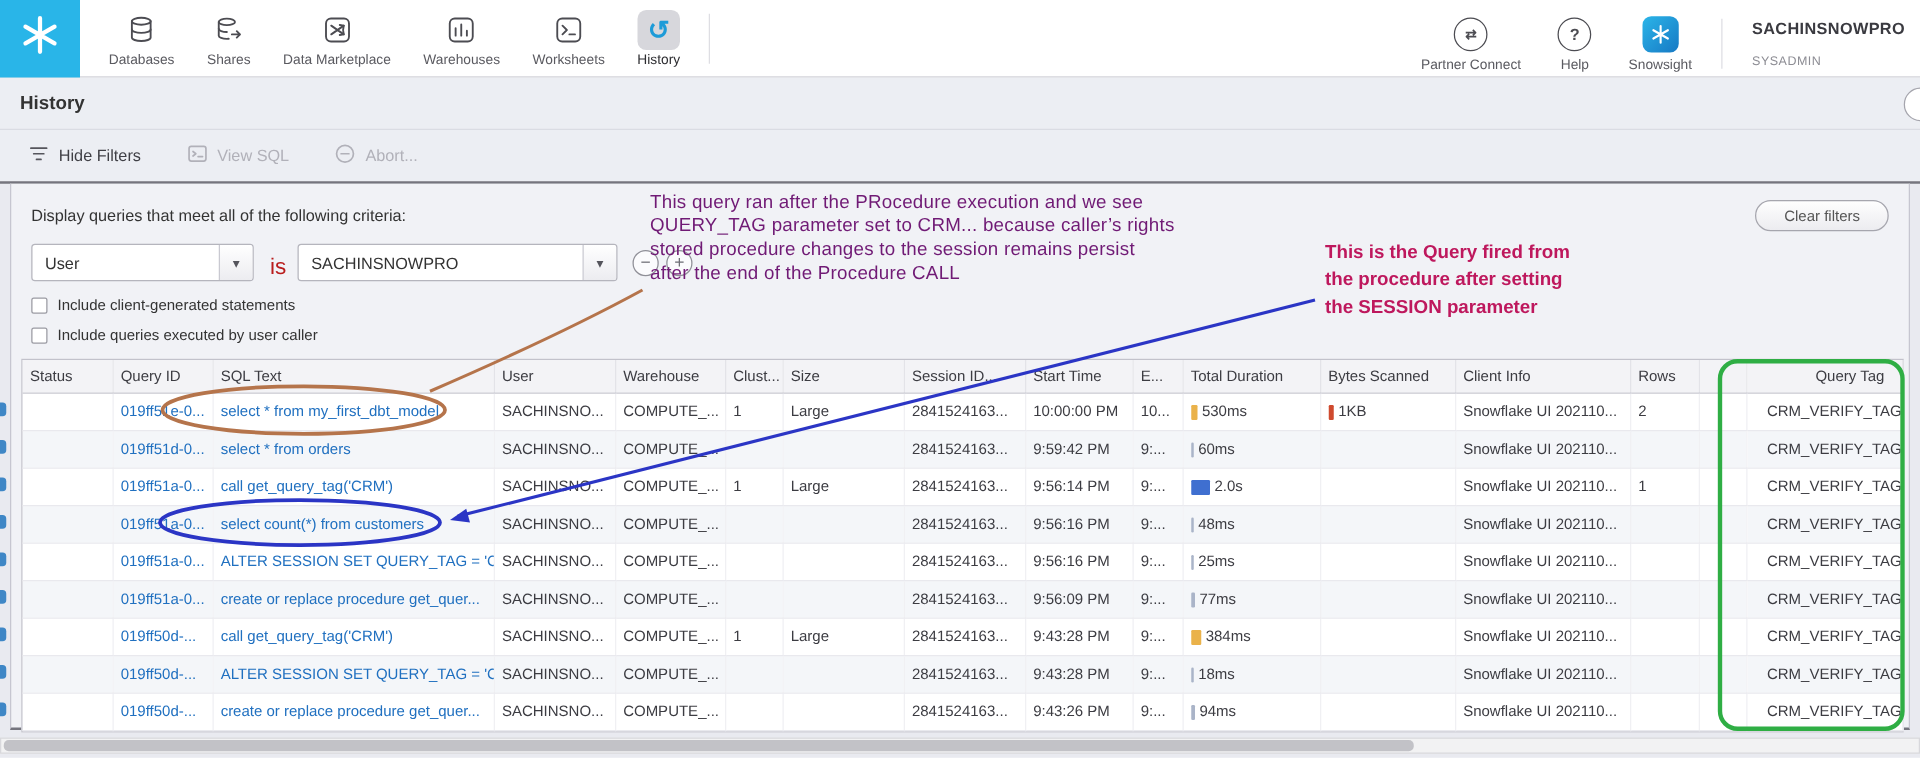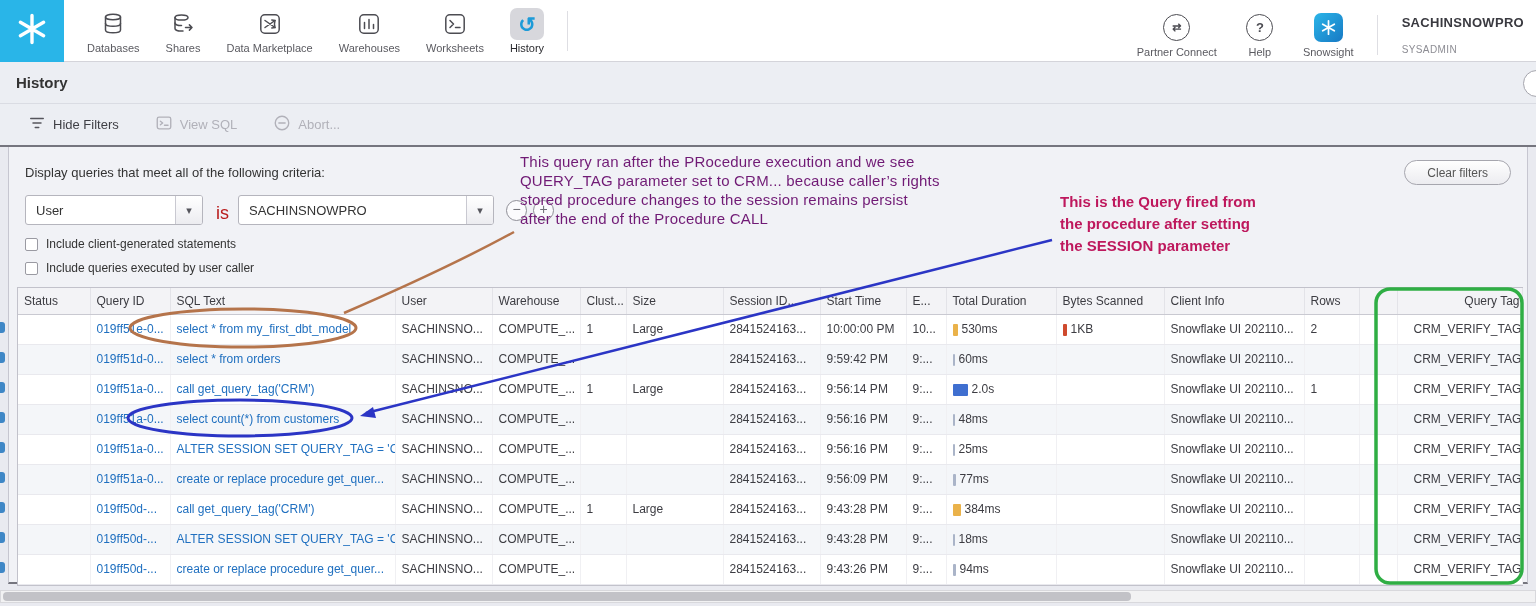--- a/index.html
+++ b/index.html
@@ -30,21 +30,21 @@
   .pagehead{position:absolute;top:62px;left:0;right:0;height:42px;display:flex;align-items:center;padding:0 14px 0 16px;background:#eceef3;border-bottom:1px solid #dadce3}
   .ptitle{font-size:15px;font-weight:bold;color:#333}
   .phright{margin-left:auto;display:flex;align-items:center}
   .lr-label{font-size:12px;color:#555;margin-right:6px}
   .lr-time{font-size:12.5px;font-weight:bold;color:#222;margin-right:20px}
   .cbx{width:13px;height:13px;border:1px solid #9a9aa2;background:#fff;border-radius:2px;flex:0 0 auto;cursor:pointer}
   .ar-label{font-size:12px;color:#333;margin-left:7px;margin-right:14px}
   .refresh-clip{position:absolute;right:-14px;top:8px;width:27px;height:27px;border:1px solid #a5a5ad;border-radius:50%;background:#fff}
 
   
-  .toolbar{position:absolute;top:104px;left:0;right:0;height:43px;display:flex;align-items:center;gap:36px;padding:0 28px;background:#eceef3;border-bottom:2px solid #75757e}
+  .toolbar{position:absolute;top:104px;left:0;right:0;height:43px;display:flex;align-items:center;gap:36px;padding:0 22px;background:#eceef3;border-bottom:2px solid #75757e}
   .tbtn{display:flex;align-items:center;gap:7px;font-size:13px;color:#3f3f45;cursor:pointer}
   .tbtn svg{width:18px;height:18px;fill:none;stroke:#55555c;stroke-width:1.5;stroke-linecap:round;stroke-linejoin:round}
   .tbtn.disabled{color:#b1b1b9;cursor:default}
   .tbtn.disabled svg{stroke:#b1b1b9}
 
   
   .content{position:absolute;top:147px;left:8px;width:1520px;height:437px;background:#f1f2f6;border:1px solid #c6c6d0;border-top:none;border-bottom:2px solid #75757e}
   .criteria{position:absolute;left:16px;top:18px;font-size:13px;color:#333}
   .clearbtn{position:absolute;right:16px;top:13px;height:25px;padding:0 22px;border:1px solid #a6a6ae;border-radius:13px;background:linear-gradient(#fefefe,#ececf0);font-size:12px;color:#555;display:flex;align-items:center;cursor:pointer}
   .sel{position:absolute;height:30px;background:#fff;border:1px solid #b5b5bd;border-radius:3px;display:flex;align-items:center;font-size:13px;color:#333;cursor:pointer;overflow:hidden}
@@ -62,21 +62,21 @@
   #chk2{top:114px}
 
   
   .tblwrap{position:absolute;left:8px;top:140px;width:1506px;background:#fff;border:1px solid #c2c2cb}
   table{width:1504px;border-collapse:collapse;table-layout:fixed}
   th{height:26px;background:#f3f3f6;border-bottom:1px solid #c9c9d1;border-right:1px solid #e3e3e8;font-size:12px;font-weight:normal;color:#3c3c42;text-align:left;padding:0 6px;overflow:hidden;white-space:nowrap;cursor:pointer}
   td{height:30px;border-bottom:1px solid #e9e9ee;border-right:1px solid #f0f0f3;font-size:12px;color:#3c3c42;padding:0 6px;overflow:hidden;white-space:nowrap;background:#fff}
   tr.alt td{background:#f4f6f9}
   .lnk{color:#2070c0;cursor:pointer;text-decoration:none}
   .bar{display:inline-block;height:12px;vertical-align:middle;margin-right:4px;border-radius:1px}
-  th.tagcol{text-align:right;padding-right:2px}
+  th.tagcol{text-align:right;padding-right:14px}
   td.tagcol{padding-left:16px}
 
   
   .hscroll{position:absolute;left:0;top:590px;width:1536px;height:13px;background:#f2f2f3;border:1px solid #d8d8dc}
   .hthumb{position:absolute;left:2px;top:1px;width:1128px;height:9px;background:#c2c2c7;border-radius:4px;cursor:pointer}
 
   
   .overlay{position:absolute;left:0;top:0;z-index:60;pointer-events:none}
   .note{position:absolute;z-index:61;white-space:pre-line;pointer-events:none}
   .note-brown{left:520px;top:152px;width:480px;font-size:15px;line-height:19px;color:#701a75;letter-spacing:.2px}

